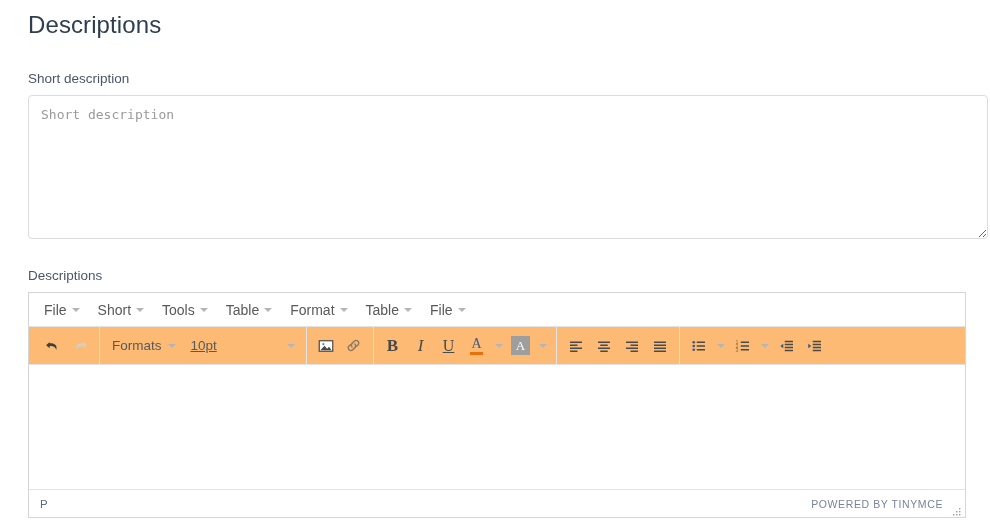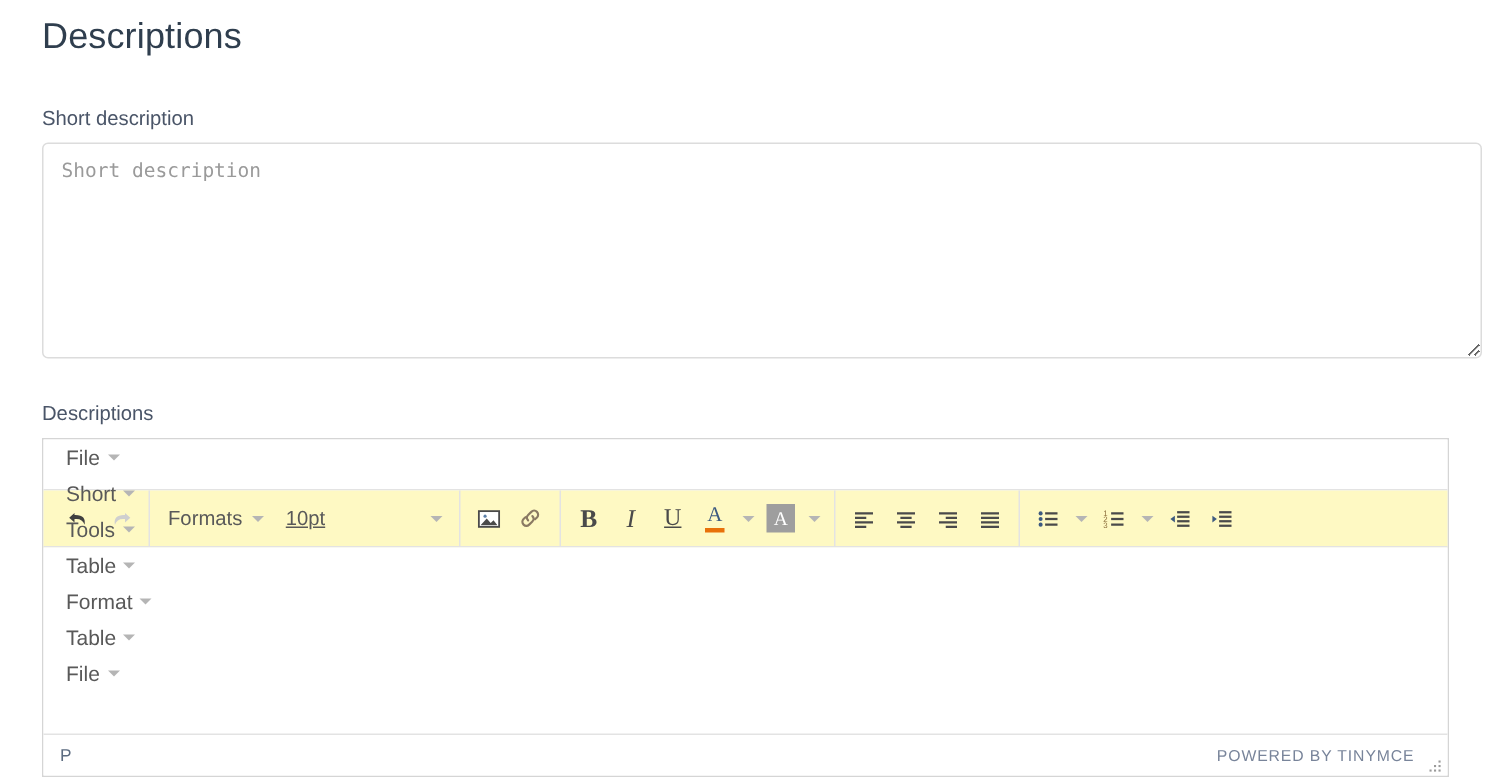--- a/index.html
+++ b/index.html
@@ -64,26 +64,25 @@
   }
   
   .mce-container {
     border: 1px solid #d5d5d5;
     background: #ffffff;
     width: 936px;
     box-sizing: content-box;
   }
   .mce-menubar {
     display: flex;
-    align-items: flex-start;
+    align-items: center;
     height: 33px;
     border-bottom: 1px solid #e3e3e3;
     background: #ffffff;
     padding-left: 6px;
-    flex-direction: column;
   }
   .mce-menu-item {
     display: flex;
     align-items: center;
     gap: 5px;
     font-size: 14px;
     color: #595959;
     padding: 4px 9px;
     cursor: pointer;
     line-height: 16px;
@@ -94,21 +93,21 @@
     border-left: 4px solid transparent;
     border-right: 4px solid transparent;
     border-top: 4px solid #b5b5b5;
     display: inline-block;
   }
   .mce-toolbar {
     display: flex;
     align-items: center;
     height: 37px;
     border-bottom: 1px solid #e3e3e3;
-    background: #fef9c3;
+    background: #fdba74;
     padding-left: 4px;
   }
   .tb-group {
     display: flex;
     align-items: center;
     height: 100%;
     padding: 0 5px;
   }
   .tb-sep {
     width: 1px;

